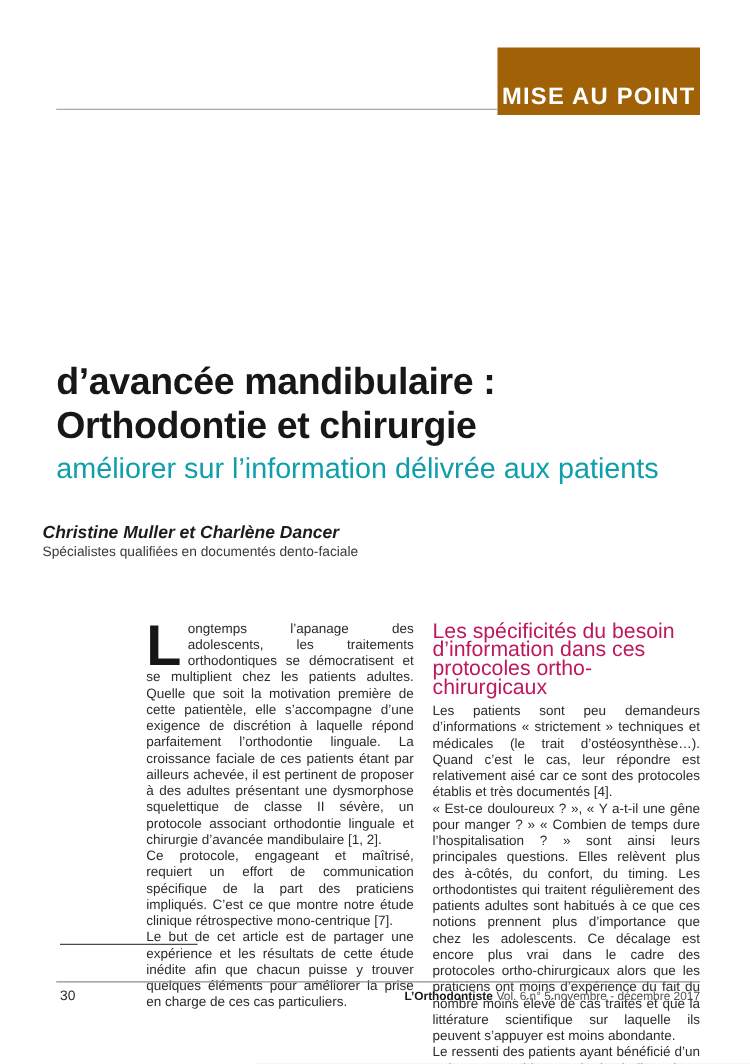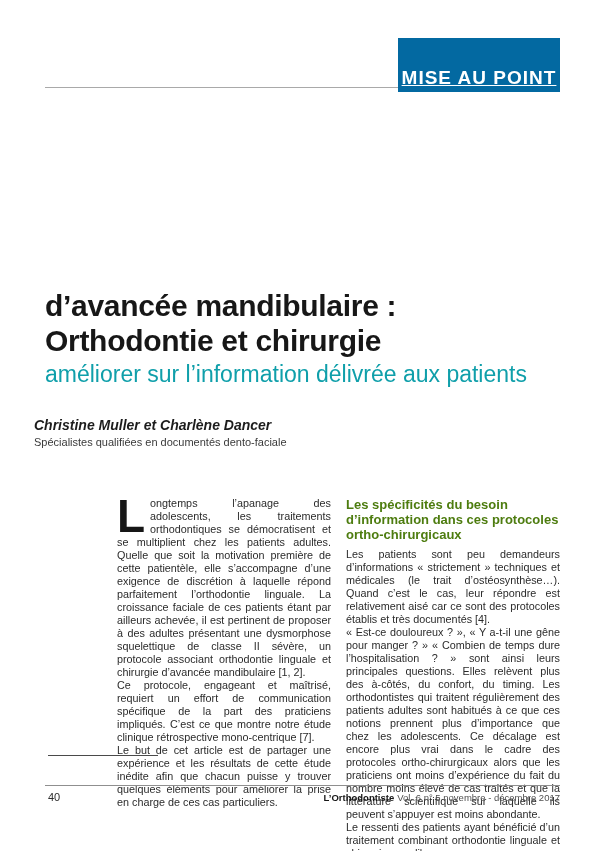--- a/index.html
+++ b/index.html
@@ -7,24 +7,24 @@
     position:relative;
     width:600px;height:851px;
     background:#ffffff;
     font-family:"Liberation Sans", sans-serif;
     overflow:hidden;
     margin:0 auto;
   }
   
   .badge{
     position:absolute;left:398px;top:38px;width:162px;height:54px;
-    background:#0369a1;color:#ffffff;
+    background:#a16207;color:#ffffff;
     display:flex;align-items:flex-end;justify-content:center;
     font-weight:700;font-size:19px;letter-spacing:1px;
-    padding-bottom:3px;box-sizing:border-box;text-decoration:underline;
+    padding-bottom:3px;box-sizing:border-box;
   }
   .header-rule{
     position:absolute;left:45px;top:87px;width:353px;height:1px;background:#a9a9a9;
   }
   
   .title-block{position:absolute;left:45px;top:288px;width:520px;}
   .title-main{
     font-size:30px;font-weight:800;line-height:35px;color:#171717;
     letter-spacing:-0.3px;
   }
@@ -41,21 +41,21 @@
   .col-right{left:346px;}
   .col p{
     margin:0;font-size:10.8px;line-height:13px;color:#2b2b2b;
     text-align:justify;
   }
   .dropcap{
     float:left;font-weight:700;font-size:46px;line-height:37px;
     color:#161616;padding-right:5px;padding-top:1px;
   }
   .section-heading{
-    color:#4d7c0f;font-weight:700;font-size:13px;line-height:15px;
+    color:#be185d;font-weight:400;font-size:17px;line-height:15px;
     margin:0 0 6px 0;
   }
   
   .disclosure-rule{position:absolute;left:48px;top:755px;width:110px;height:1px;background:#4a4a4a;}
   .disclosure{
     position:absolute;left:48px;top:761px;width:300px;
     font-size:11px;font-weight:700;color:#1f1f1f;
   }
   
   .footer-rule{position:absolute;left:45px;top:785px;width:515px;height:1px;background:#8f8f8f;}
@@ -98,18 +98,18 @@
   <div class="col col-right">
     <h2 class="section-heading">Les spécificités du besoin d’information dans ces protocoles ortho-chirurgicaux</h2>
     <p>Les patients sont peu demandeurs d’informations « strictement » techniques et médicales (le trait d’ostéosynthèse…). Quand c’est le cas, leur répondre est relativement aisé car ce sont des protocoles établis et très documentés [4].</p>
     <p>« Est-ce douloureux ? », « Y a-t-il une gêne pour manger ? » « Combien de temps dure l’hospitalisation ? » sont ainsi leurs principales questions. Elles relèvent plus des à-côtés, du confort, du timing. Les orthodontistes qui traitent régulièrement des patients adultes sont habitués à ce que ces notions prennent plus d’importance que chez les adolescents. Ce décalage est encore plus vrai dans le cadre des protocoles ortho-chirurgicaux alors que les praticiens ont moins d’expérience du fait du nombre moins élevé de cas traités et que la littérature scientifique sur laquelle ils peuvent s’appuyer est moins abondante.</p>
     <p>Le ressenti des patients ayant bénéficié d’un traitement combinant orthodontie linguale et chirurgie mandibu-</p>
   </div>
 
   <div class="disclosure-rule"></div>
 
   <div class="footer-rule"></div>
-  <div class="page-number">40</div>
+  <div class="page-number">30</div>
   <div class="footer-right">
     <span class="footer-journal">L’Orthodontiste</span><span>Vol. 6 n° 5 novembre - décembre 2017</span>
   </div>
 
 </div>
 
 </body></html>

